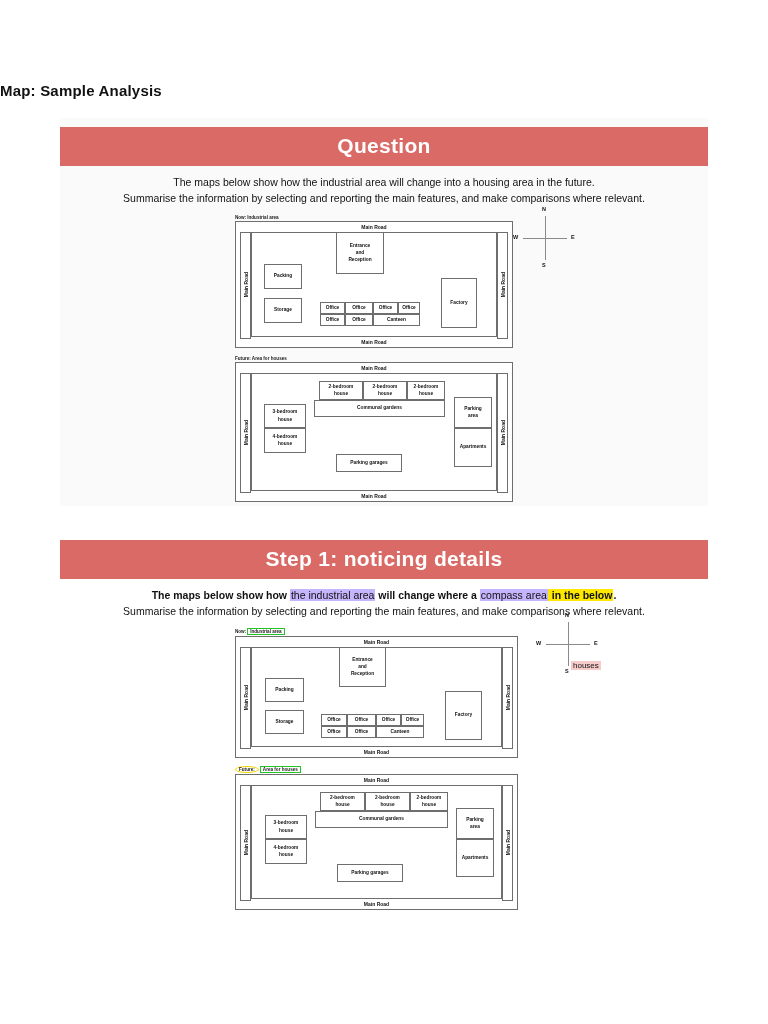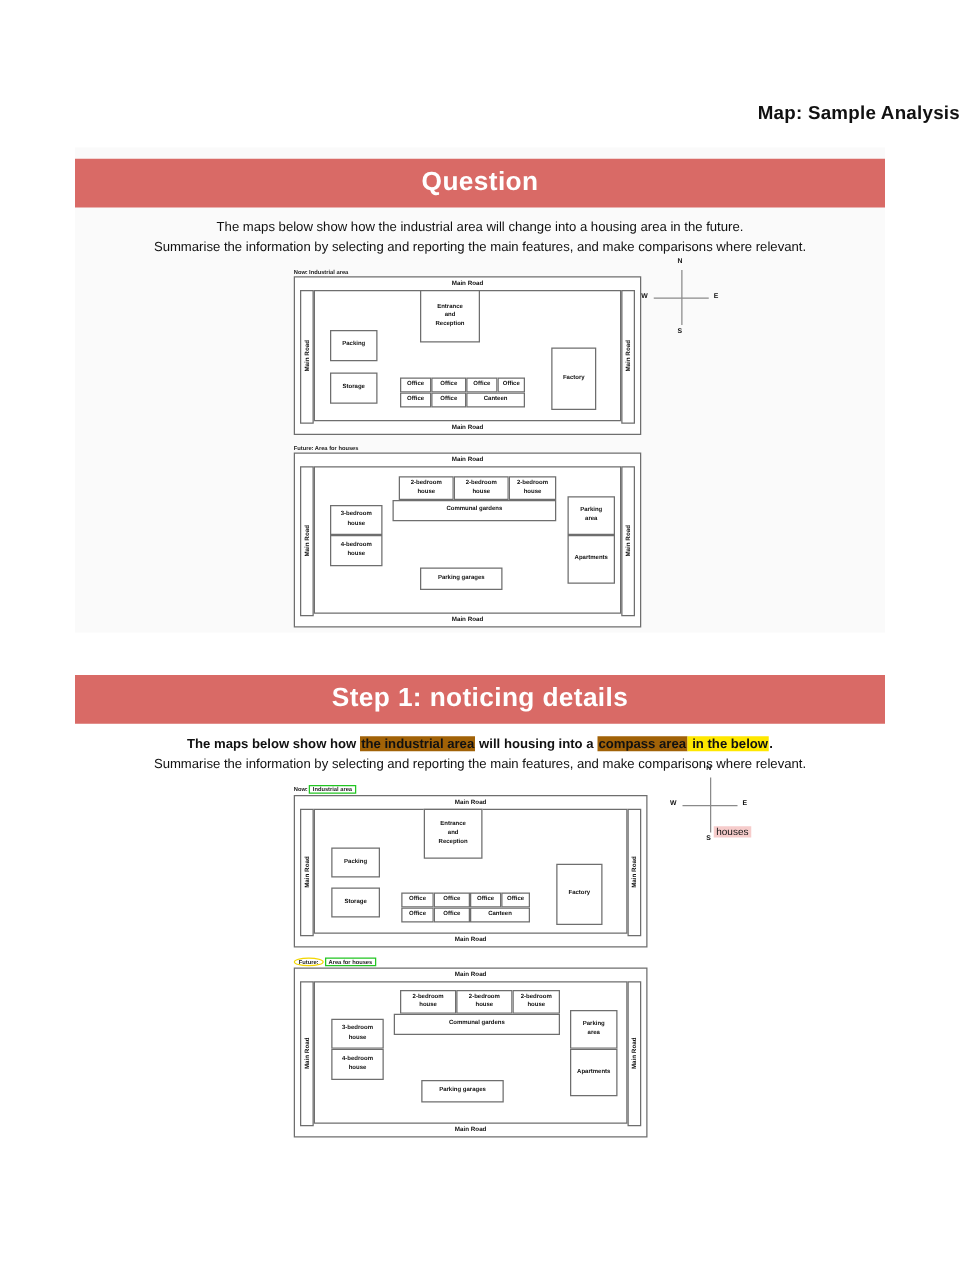--- a/index.html
+++ b/index.html
@@ -2,41 +2,41 @@
 <html><head>
 <meta charset="utf-8">
 <style>
   html,body{margin:0;padding:0;}
   body{
     width:768px;height:1024px;background:#ffffff;
     font-family:"Liberation Sans", sans-serif;
     color:#111;overflow:hidden;position:relative;
   }
   .page-title{
-    text-align:right;font-size:15px;font-weight:bold;
+    text-align:left;font-size:15px;font-weight:bold;
     margin:0;padding-top:82px;letter-spacing:.2px;
   }
   
   .section{
     position:absolute;left:60px;width:648px;
   }
   .section-bg{background:#fafafa;}
   .bar{
     background:#d96a66;color:#ffffff;text-align:center;
     font-size:21px;font-weight:bold;line-height:1;
     padding:8px 0 10px 0;letter-spacing:.3px;
   }
   .prompt{
     text-align:center;font-size:10.5px;line-height:1.55;
     padding:8px 14px 2px 14px;color:#111;
   }
   .prompt .l1{display:block;}
   .prompt .l2{display:block;}
   .prompt-bold .l1{font-weight:bold;font-size:10.5px;}
-  .hl-green{background:#a16207;padding:0 1px;font-weight:bold;}
+  .hl-green{background:#c4b5fd;padding:0 1px;font-weight:normal;}
   .hl-yellow{background:#ffe800;padding:0 1px;font-weight:bold;}
 
   
   .map-wrap{position:relative;}
   .map-caption{
     font-size:4.6px;font-weight:bold;color:#1a1a1a;
     margin:0 0 1px 0;display:flex;align-items:center;gap:1px;
   }
   .cap-box-green{border:1px solid #22c522;padding:0 2px;}
   .cap-ellipse-yellow{border:1.2px solid #f2d600;border-radius:50%;padding:0 3px;}
@@ -193,21 +193,21 @@
       <div class="lot" style="left:100px;top:91px;width:66px;height:18px;">Parking garages</div>
     </div>
   </div>
 </div>
 
 <div class="section" style="top:540px;">
 
   <div class="bar">Step 1: noticing details</div>
 
   <div class="prompt prompt-bold">
-    <span class="l1"><span>The maps below show how </span><span class="hl-green">the industrial area</span><span> will housing into a </span><span class="hl-green">compass area</span><span class="hl-yellow"> in the below</span><span>.</span></span>
+    <span class="l1"><span>The maps below show how </span><span class="hl-green">the industrial area</span><span> will change where a </span><span class="hl-green">compass area</span><span class="hl-yellow"> in the below</span><span>.</span></span>
     <span class="l2" style="font-weight:normal;">Summarise the information by selecting and reporting the main features, and make comparisons where relevant.</span>
   </div>
 
   <div class="map-wrap" style="margin:6px 0 0 175px;width:290px;">
     <div class="map-caption">
       <span>Now:</span>
       <span class="cap-box-green">Industrial area</span>
     </div>
 
     <div class="map" style="width:283px;height:122px;">

